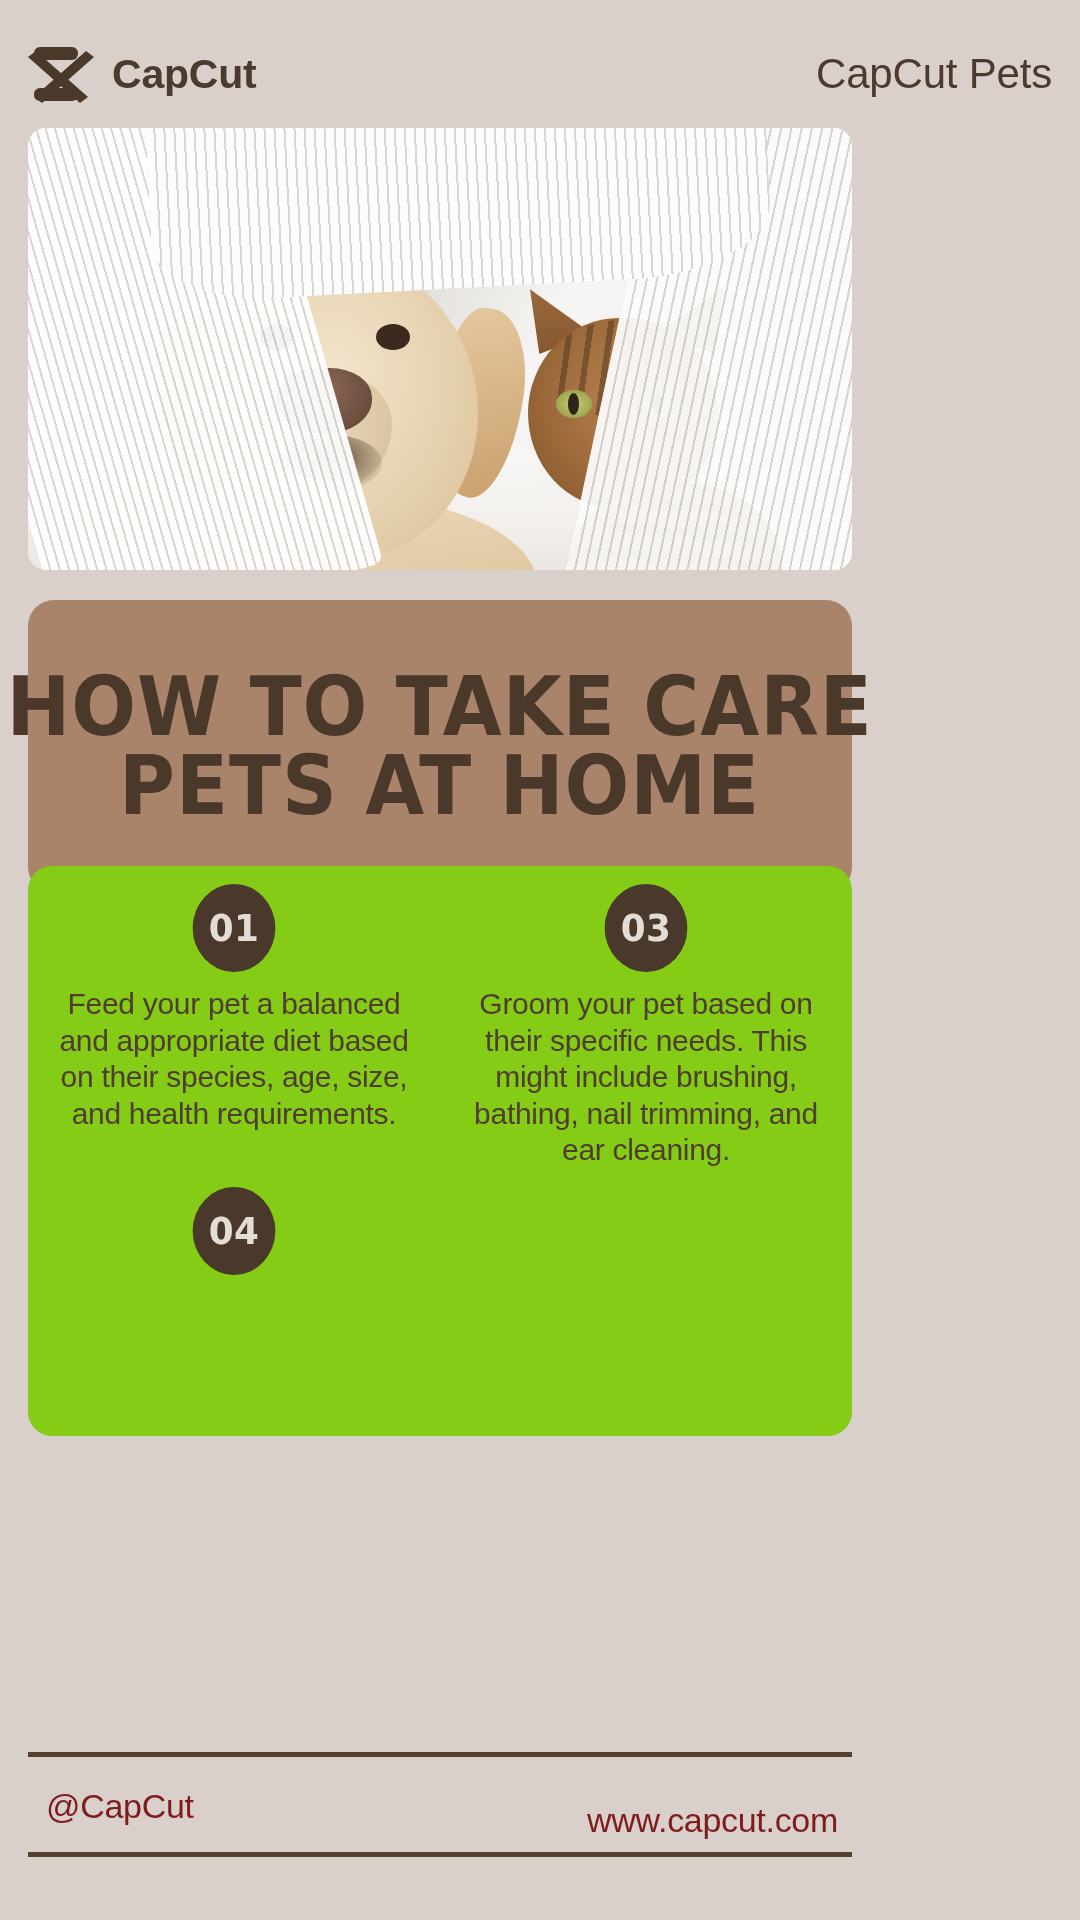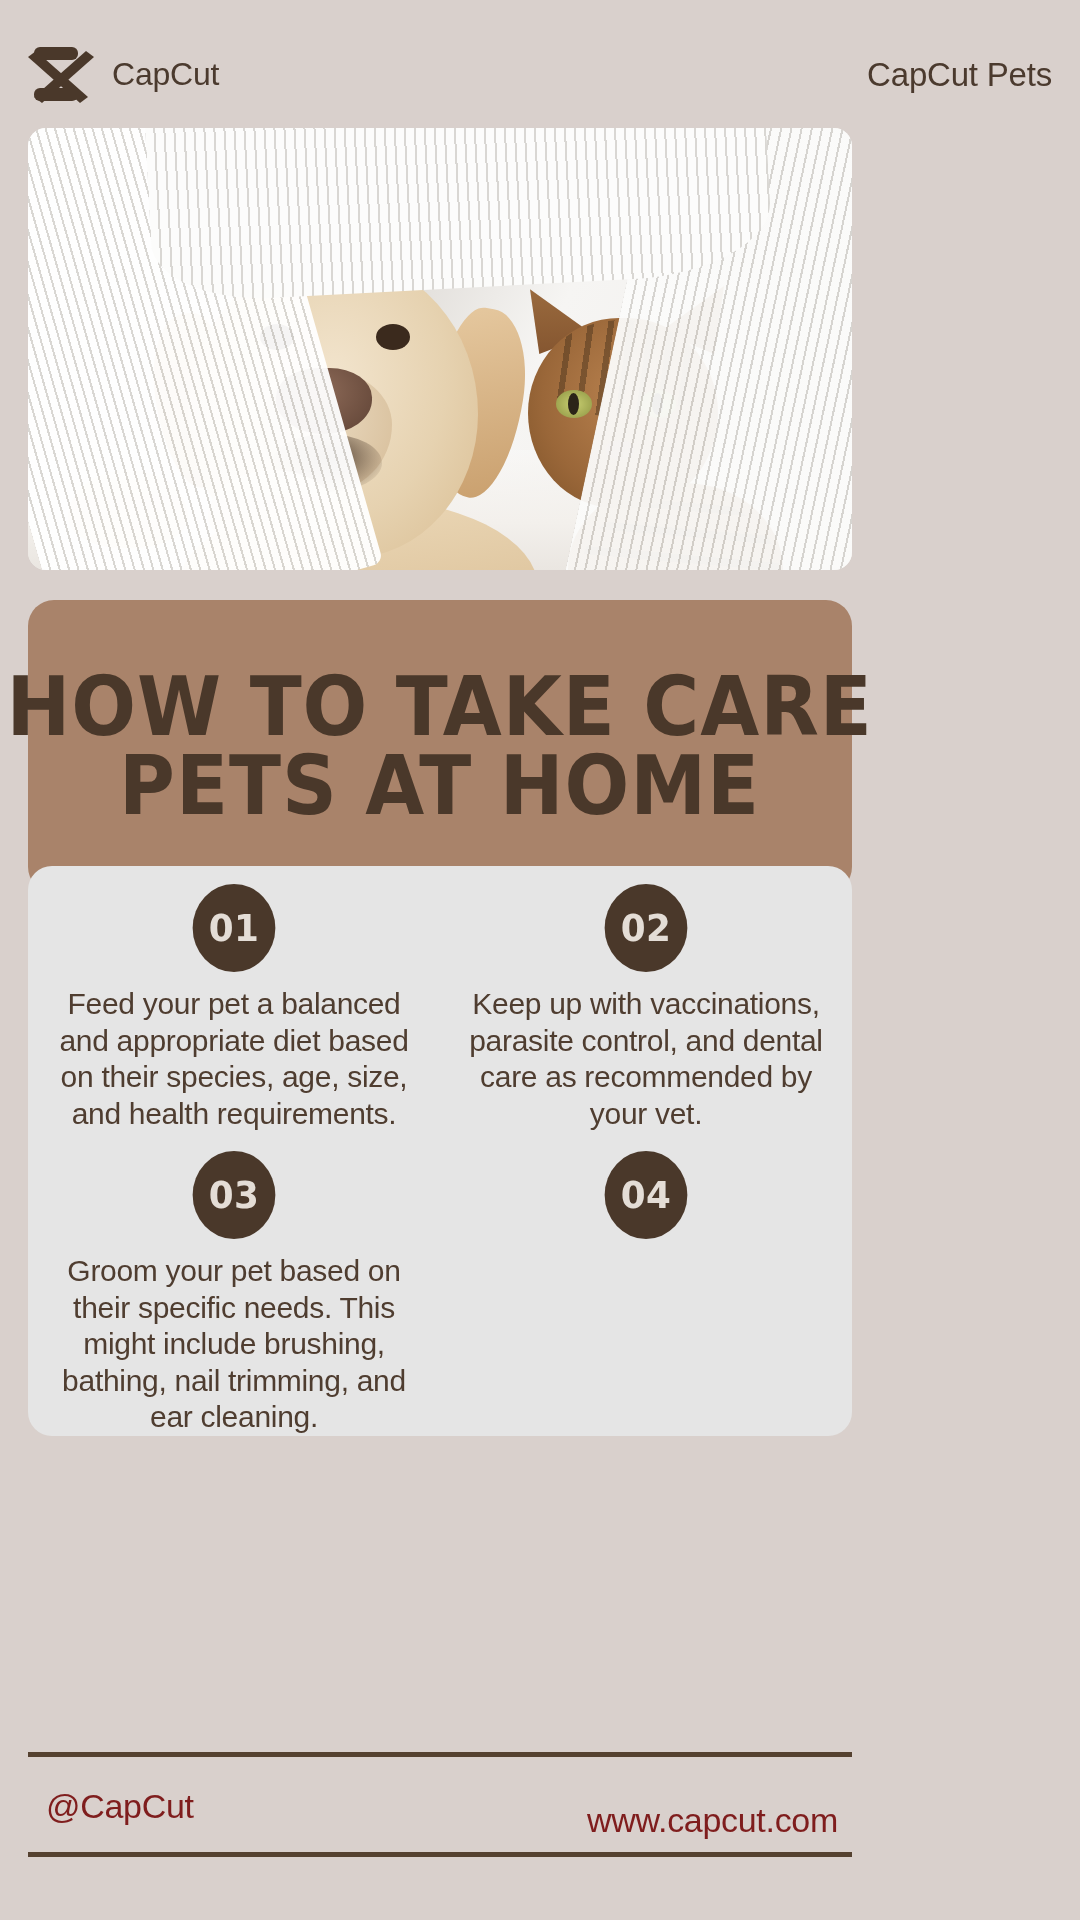--- a/index.html
+++ b/index.html
@@ -31,28 +31,28 @@
     align-items: center;
     gap: 18px;
   }
   .logo-icon {
     width: 66px;
     height: 58px;
     display: block;
     flex: 0 0 auto;
   }
   .brand-name {
-    font-size: 32px;
-    font-weight: 400;
+    font-size: 41px;
+    font-weight: 700;
     color: #4b3a2e;
     letter-spacing: -0.2px;
     line-height: 1;
   }
   .header-right {
-    font-size: 33px;
+    font-size: 42px;
     font-weight: 400;
     color: #4b3a2e;
     letter-spacing: -0.2px;
     line-height: 1;
   }
 
   
   .hero {
     position: absolute;
     left: 28px;
@@ -289,21 +289,21 @@
     white-space: nowrap;
   }
 
   
   .tips-card {
     position: absolute;
     left: 28px;
     top: 866px;
     width: 824px;
     height: 570px;
-    background: #e5e5e5;
+    background: #84cc16;
     border-radius: 24px;
     display: grid;
     grid-template-columns: 1fr 1fr;
     grid-template-rows: 1fr 1fr;
   }
   .tip {
     display: flex;
     flex-direction: column;
     align-items: center;
     padding: 18px 18px 0 18px;
@@ -417,24 +417,20 @@
   <div class="title-line">HOW TO TAKE CARE</div>
   <div class="title-line">PETS AT HOME</div>
 </div>
 
 <div class="tips-card">
   <div class="tip">
     <div class="tip-badge">01</div>
     <div class="tip-text">Feed your pet a balanced and appropriate diet based on their species, age, size, and health requirements.</div>
   </div>
   <div class="tip">
-    <div class="tip-badge">02</div>
-    <div class="tip-text">Keep up with vaccinations, parasite control, and dental care as recommended by your vet.</div>
-  </div>
-  <div class="tip">
     <div class="tip-badge">03</div>
     <div class="tip-text">Groom your pet based on their specific needs. This might include brushing, bathing, nail trimming, and ear cleaning.</div>
   </div>
   <div class="tip">
     <div class="tip-badge">04</div>
   </div>
 </div>
 
 <div class="rule rule-top"></div>
 <div class="footer">

